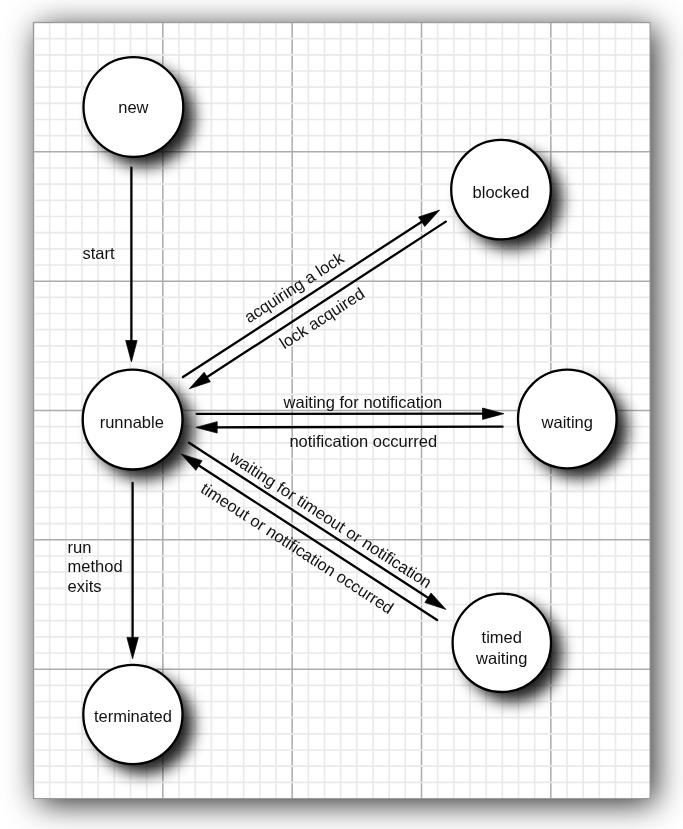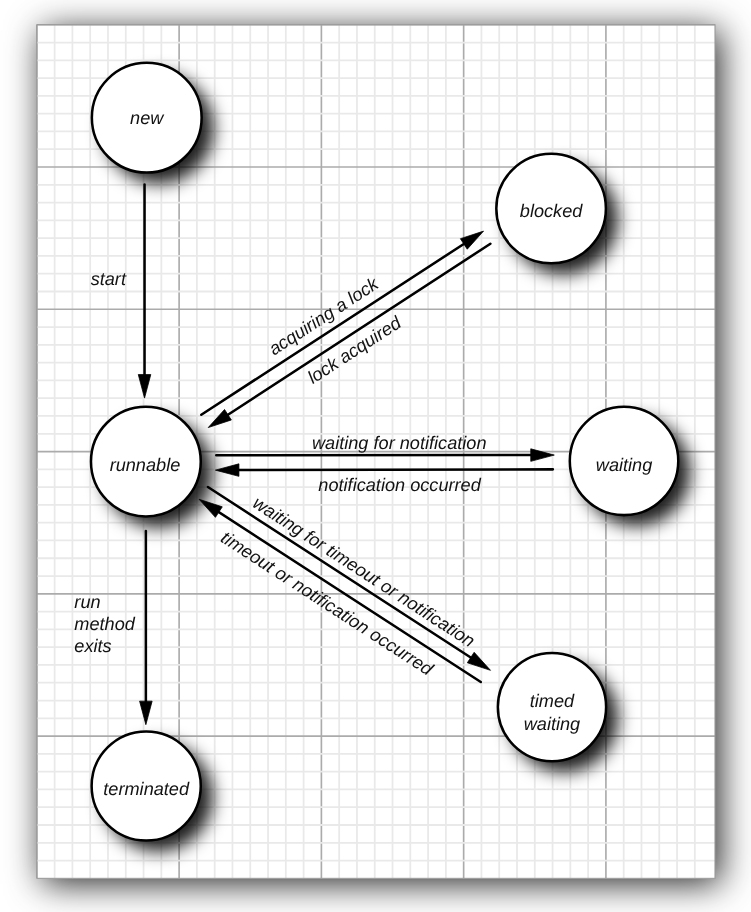--- a/index.html
+++ b/index.html
@@ -1,19 +1,19 @@
 <!DOCTYPE html>
 <html><head>
 <meta charset="utf-8">
 <title>thread state diagram</title>
 <style>
   html,body{margin:0;padding:0;background:#ffffff;}
   body{width:683px;height:829px;overflow:hidden;
        font-family:"Liberation Sans",sans-serif;}
-  #stage{position:relative;width:683px;height:829px;background:#ffffff;font-style:italic;}
+  #stage{position:relative;width:683px;height:829px;background:#ffffff;}
   svg#canvas{display:block;position:absolute;left:0;top:0;}
   .node-circle{fill:#ffffff;stroke:#000000;stroke-width:2.3;}
   .node-label{font-family:"Liberation Sans",sans-serif;font-size:16.5px;fill:#121212;
               text-anchor:middle;}
   .edge-shaft{stroke:#000000;stroke-width:2.3;fill:none;stroke-linecap:round;}
   .edge-head{fill:#000000;stroke:#000000;stroke-width:0.7;stroke-linejoin:miter;}
   .edge-label{font-family:"Liberation Sans",sans-serif;font-size:16.5px;fill:#121212;}
 </style>
 </head>
 <body>

